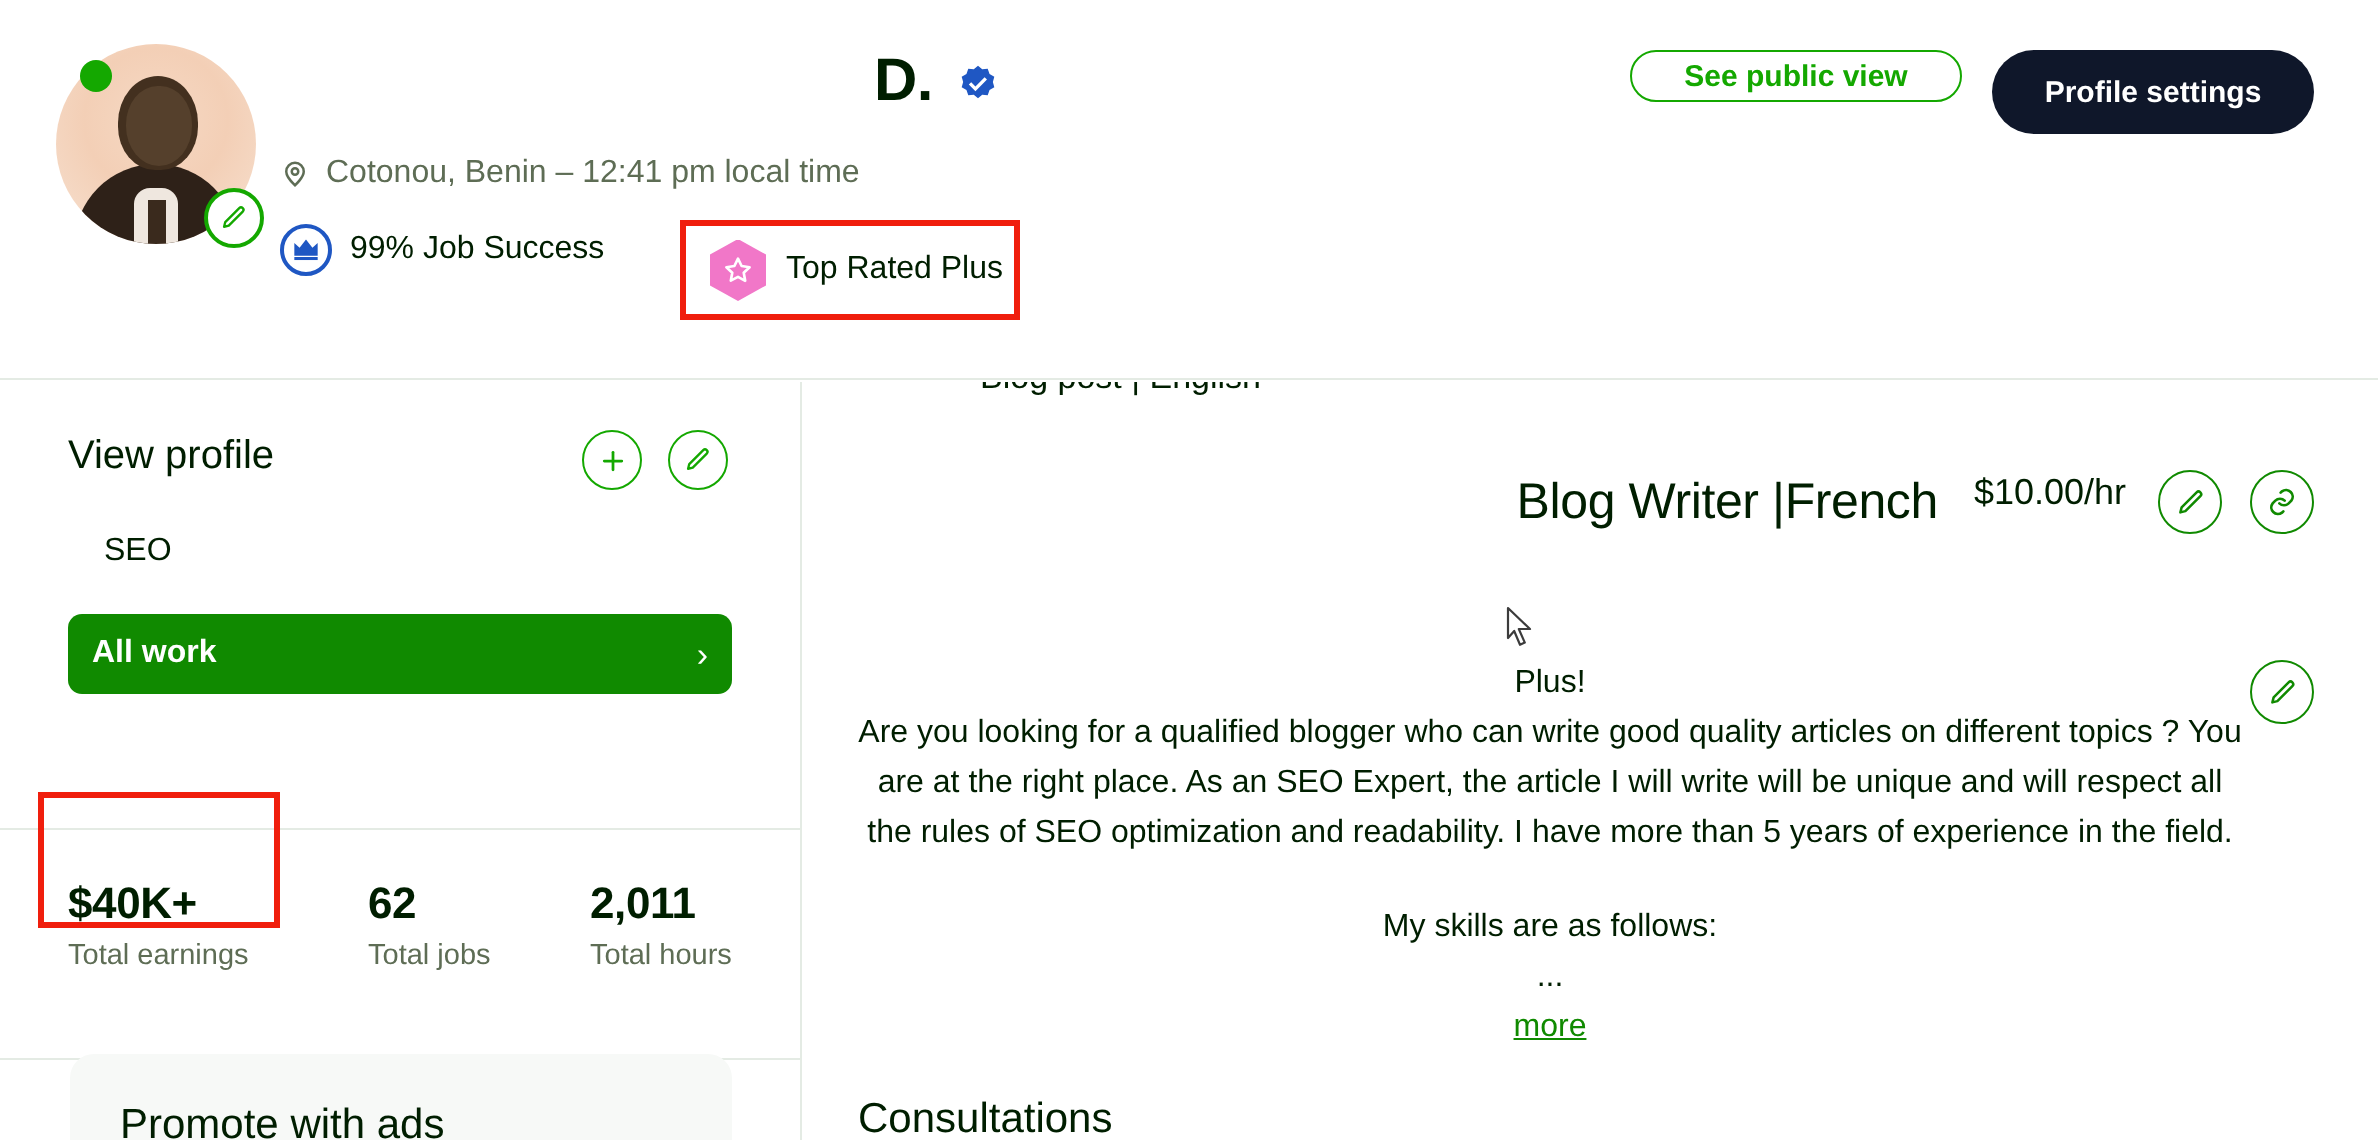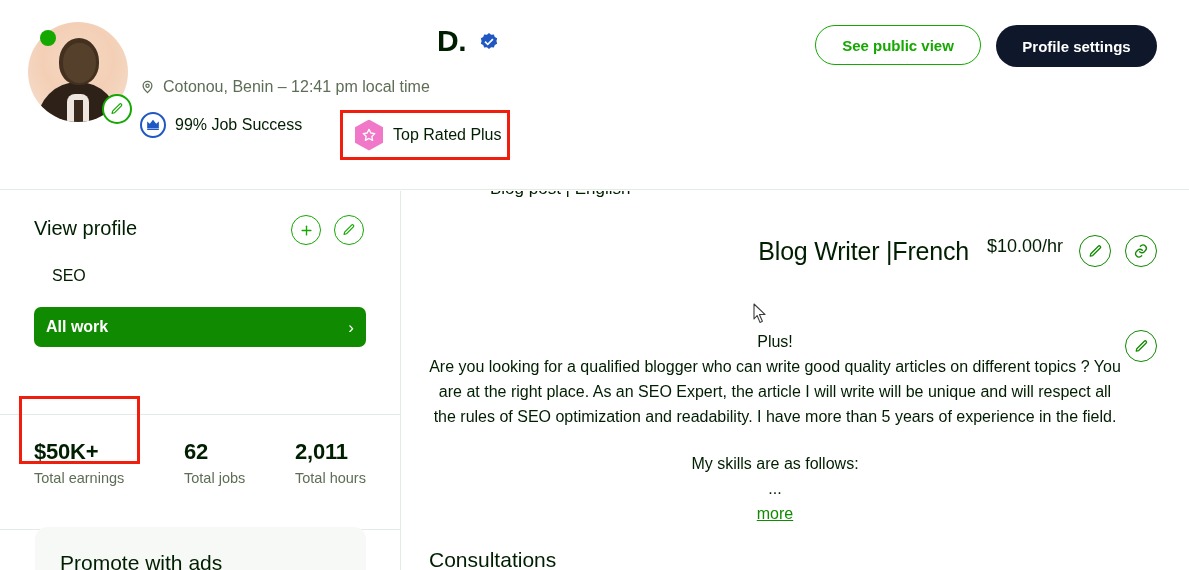--- a/index.html
+++ b/index.html
@@ -104,21 +104,21 @@
   .hexbadge {
     width: 28px; height: 31px;
     background: #f177c8;
     clip-path: polygon(50% 0%, 100% 25%, 100% 75%, 50% 100%, 0% 75%, 0% 25%);
     display: flex; align-items: center; justify-content: center;
   }
   .trp-label { font-size: 16px; color: #001e00; }
 
   .btn-public {
     position: absolute; left: 815px; top: 25px;
-    width: 166px; height: 40px; border-radius: 21px;
+    width: 166px; height: 26px; border-radius: 21px;
     border: 1.5px solid #14a800; background: #fff;
     color: #14a800; font-size: 15px; font-weight: 600;
     font-family: "Liberation Sans", sans-serif;
     cursor: pointer;
   }
   .btn-settings {
     position: absolute; left: 996px; top: 25px;
     width: 161px; height: 42px; border-radius: 21px;
     border: none; background: #0f172a;
     color: #fff; font-size: 15px; font-weight: 700;
@@ -326,21 +326,21 @@
       <div class="seo-lbl">SEO</div>
       <div class="allwork">
         <span class="allwork-lbl">All work</span>
         <span class="chev">›</span>
       </div>
     </div>
 
     <div class="sb-sec2">
       <div class="stats">
         <div class="stat" style="width:150px">
-          <div class="stat-val">$50K+</div>
+          <div class="stat-val">$40K+</div>
           <div class="stat-lbl">Total earnings</div>
         </div>
         <div class="stat" style="width:111px">
           <div class="stat-val">62</div>
           <div class="stat-lbl">Total jobs</div>
         </div>
         <div class="stat">
           <div class="stat-val">2,011</div>
           <div class="stat-lbl">Total hours</div>
         </div>

